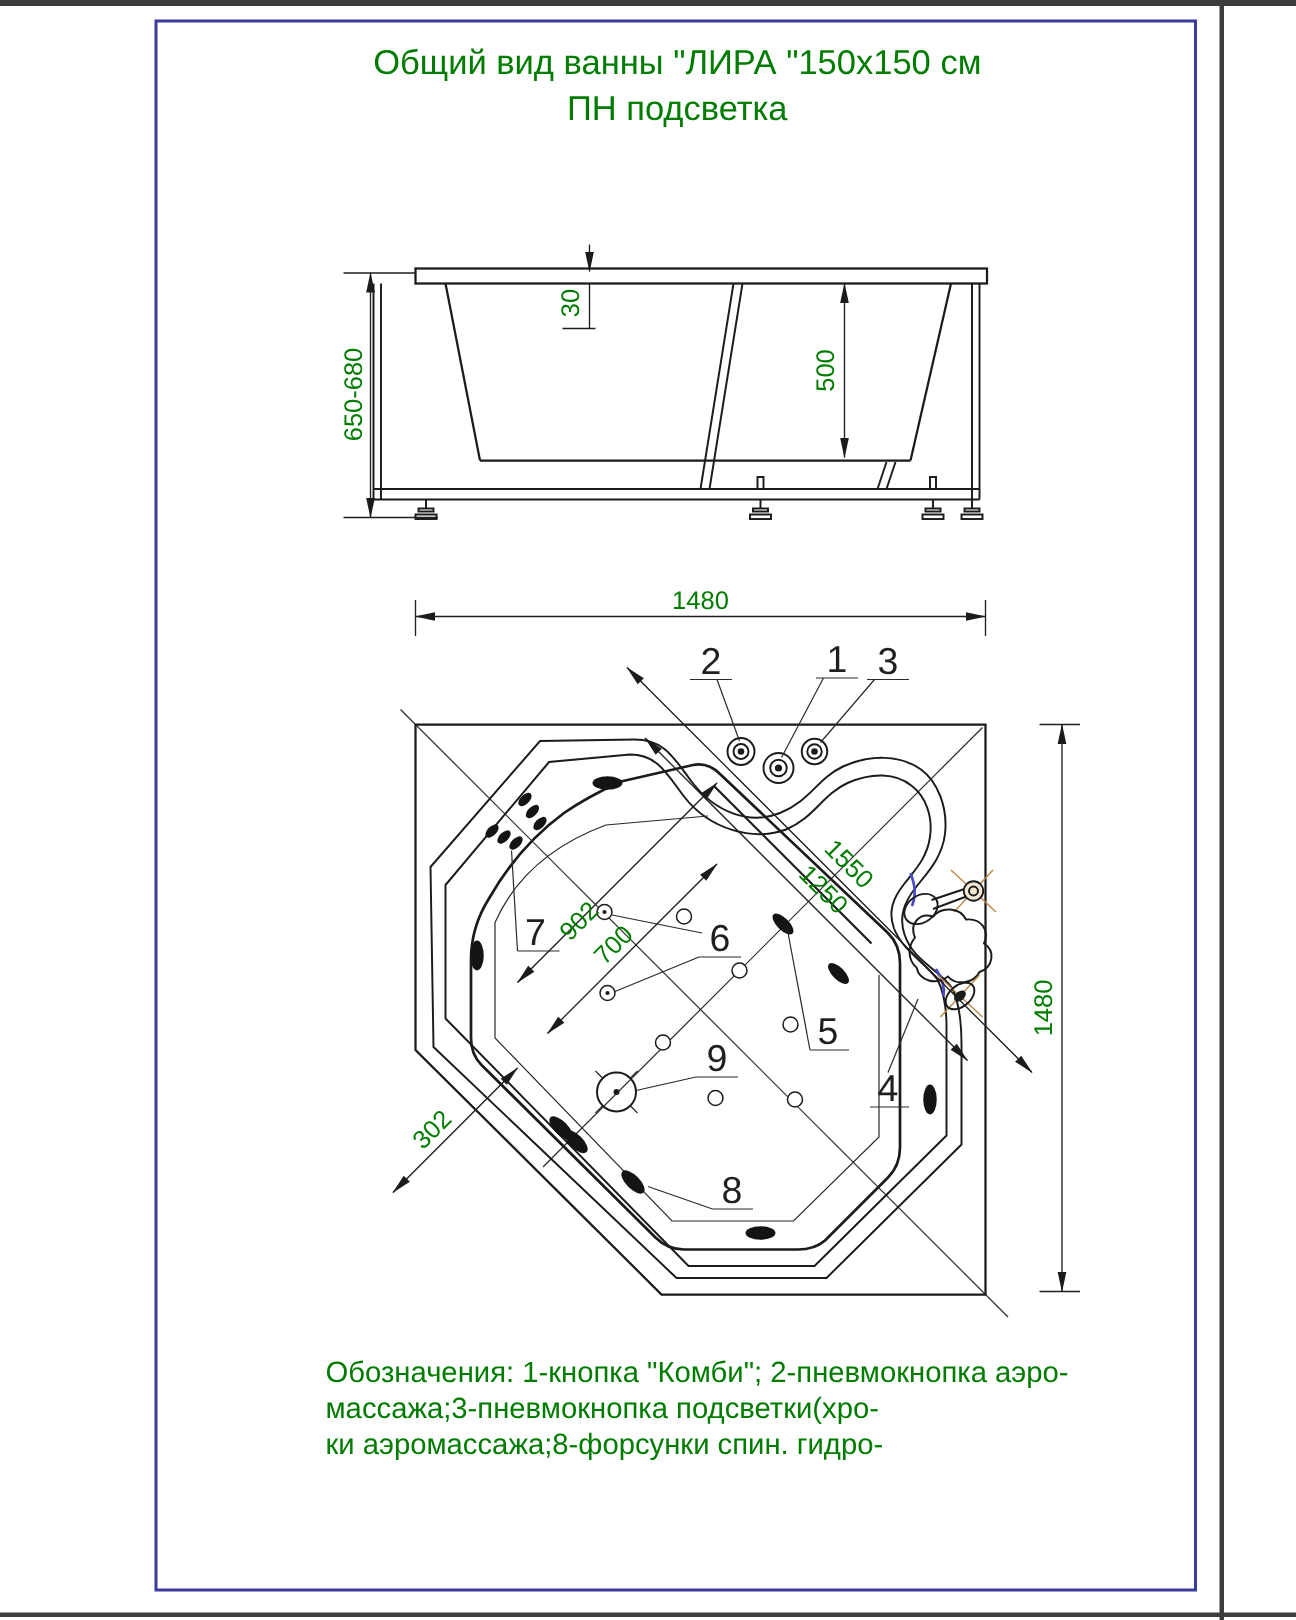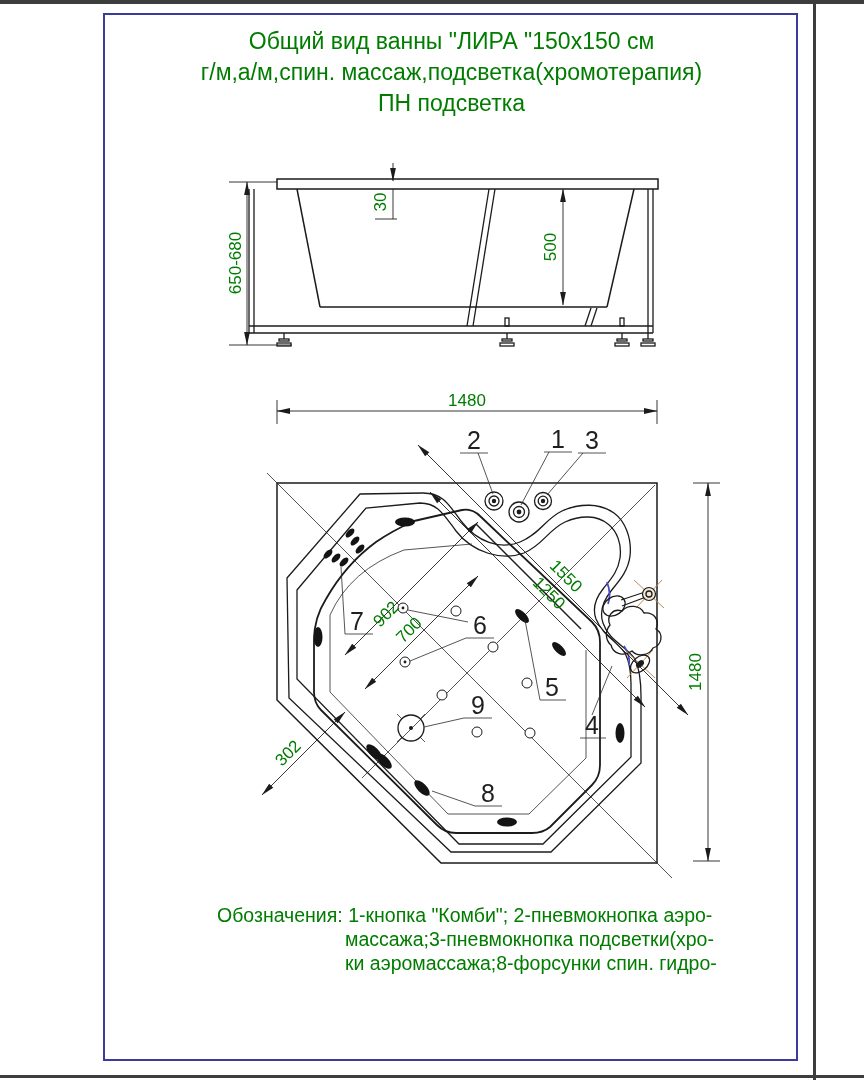--- a/index.html
+++ b/index.html
@@ -7,21 +7,21 @@
          font-family:"Liberation Sans",sans-serif;}
   .edge-top{position:absolute;left:0;top:0;width:864px;height:4px;background:#3d3d3d;}
   .edge-bottom{position:absolute;left:0;top:1075px;width:864px;height:3px;background:#3d3d3d;}
   .edge-right{position:absolute;left:813px;top:0;width:3px;height:1080px;background:#3d3d3d;}
   .frame{position:absolute;left:103px;top:13px;width:695px;height:1048px;
          border:2px solid #3B3B9E;box-sizing:border-box;background:#ffffff;}
   .title-block{position:absolute;left:103px;top:26px;width:697px;text-align:center;
                color:#007C00;font-size:23px;line-height:31px;white-space:nowrap;}
   .legend{position:absolute;left:217px;top:903px;color:#007C00;font-size:19.5px;
           line-height:24px;white-space:nowrap;}
-  .legend .indent{margin-left:128px;}
+  .legend .indent{}
   svg text{font-family:"Liberation Sans",sans-serif;}
   .dimtxt{fill:#007C00;font-size:17px;}
   .callout{fill:#1f1f1f;font-size:25px;}
   .thin{stroke:#2a2a2a;stroke-width:0.8;fill:none;}
   .dim{stroke:#1f1f1f;stroke-width:0.9;fill:none;}
   .cont{stroke:#1b1b1b;stroke-width:1.5;fill:none;}
   .cont2{stroke:#1b1b1b;stroke-width:1.3;fill:none;}
   .bowl{stroke:#1b1b1b;stroke-width:1.8;fill:none;}
   .jet{fill:#141414;stroke:none;}
   .aero{fill:#ffffff;stroke:#1b1b1b;stroke-width:1;}
@@ -32,21 +32,20 @@
 <body>
 
 <div class="sheet">
   <div class="edge-top"></div>
   <div class="edge-bottom"></div>
   <div class="edge-right"></div>
   <div class="frame"></div>
 
   <div class="title-block">
     <div>Общий вид ванны "ЛИРА "150х150 см</div>
-    <div>г/м,а/м,спин. массаж,подсветка(хромотерапия)</div>
     <div>ПН подсветка</div>
   </div>
 
   <svg width="864" height="1080" viewBox="0 0 864 1080" style="position:absolute;left:0;top:0;">
     <defs>
       <marker id="mEnd" orient="auto" markerWidth="15" markerHeight="9" refX="14" refY="4.5" markerUnits="userSpaceOnUse">
         <path d="M14.5,4.5 L1,1.6 L1,7.4 Z" fill="#1b1b1b"></path>
       </marker>
       <marker id="mStart" orient="auto" markerWidth="15" markerHeight="9" refX="1" refY="4.5" markerUnits="userSpaceOnUse">
         <path d="M0.5,4.5 L14,1.6 L14,7.4 Z" fill="#1b1b1b"></path>

